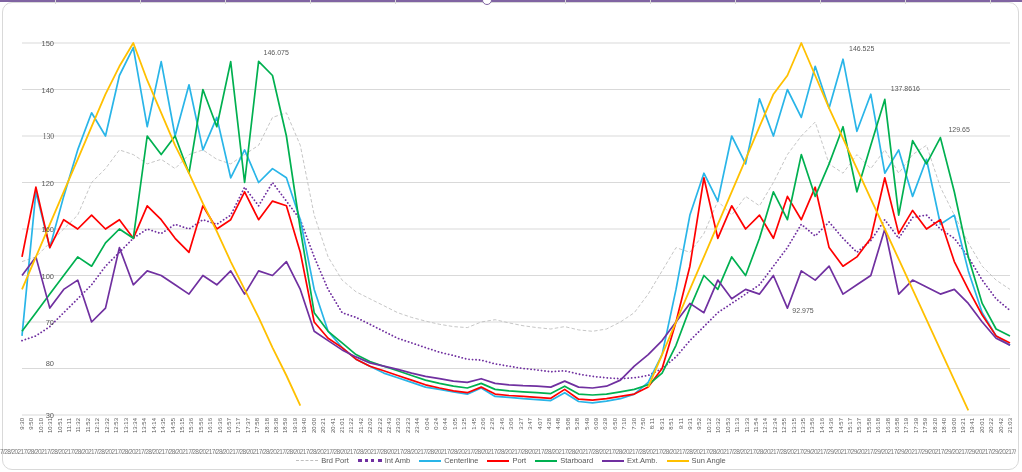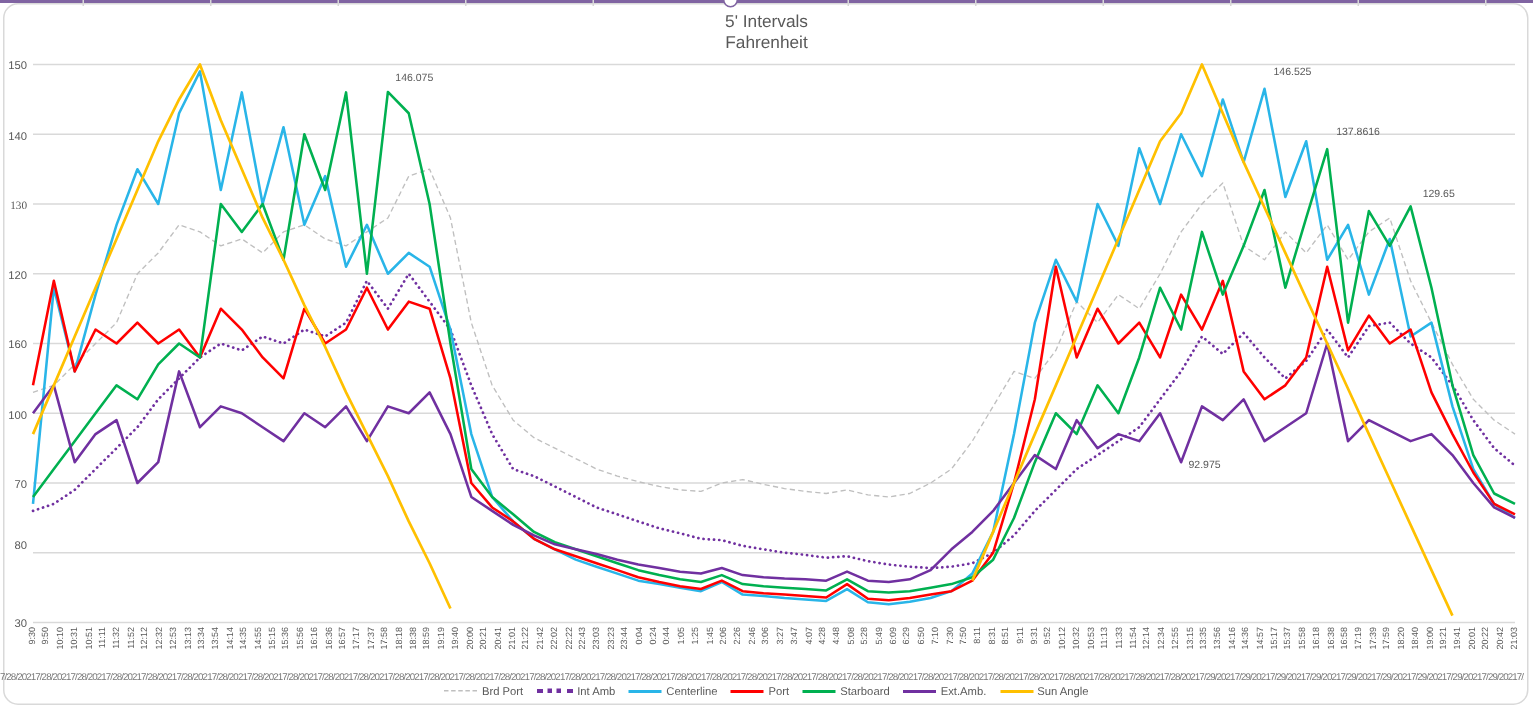--- a/index.html
+++ b/index.html
@@ -9,21 +9,21 @@
   
   .sel-line{position:absolute;left:0;top:0;width:1022px;height:2px;}
   .cell-tick{position:absolute;top:0;width:1px;height:4px;background:#d8d8d8;}
   .handle{position:absolute;top:-5px;left:482px;width:10px;height:10px;border-radius:50%;
           background:#fff;border:1.5px solid #8064a2;box-sizing:border-box;}
   .chart-frame{position:absolute;left:2px;top:2px;width:1017px;height:468px;
                background:#fff;border:1px solid #d9d9d9;border-radius:10px;box-sizing:border-box;}
   .title{position:absolute;left:0;top:8px;width:1022px;text-align:center;color:#595959;
          font-size:11.5px;line-height:14px;}
   svg#plot{position:absolute;left:0;top:0;}
-  .ylab{position:absolute;width:18px;text-align:right;font-size:7.5px;color:#595959;}
+  .ylab{position:absolute;width:18px;text-align:right;font-size:7.5px;color:#595959;padding-left:36px;}
   .xlab{position:absolute;height:8px;font-size:6px;line-height:8px;color:#595959;
         transform:rotate(-90deg);text-align:right;white-space:nowrap;overflow:visible;}
   .daterow{position:absolute;left:0px;top:448px;width:1016px;height:10px;overflow:hidden;
            font-size:6.5px;letter-spacing:-0.6px;color:#6a6a6a;white-space:nowrap;opacity:.9;}
   .legend{position:absolute;left:0;top:456px;width:1022px;display:flex;justify-content:center;
           align-items:center;gap:9px;font-size:7.5px;color:#595959;}
   .legend .item{display:flex;align-items:center;gap:3px;cursor:default;}
   .samp{display:inline-block;width:22px;height:0;border-top-width:2.5px;border-top-style:solid;}
   .samp.dash{border-top-width:1px;border-top-style:dashed;}
   .samp.dots{border-top-style:dotted;border-top-width:3px;width:24px;}
@@ -44,24 +44,20 @@
       <div class="cell-tick" style="left: 395px;"></div>
       <div class="cell-tick" style="left: 565px;"></div>
       <div class="cell-tick" style="left: 650px;"></div>
       <div class="cell-tick" style="left: 735px;"></div>
       <div class="cell-tick" style="left: 820px;"></div>
       <div class="cell-tick" style="left: 905px;"></div>
       <div class="cell-tick" style="left: 990px;"></div>
     </div>
   <div class="handle" style="border-color: rgb(128, 100, 162);"></div>
 
-  <div class="title">
-    <div>5' Intervals</div>
-    <div>Fahrenheit</div>
-  </div>
 
   <svg id="plot" width="1022" height="472">
       <line x1="22" x2="1010" y1="415" y2="415" stroke="#d9d9d9" stroke-width="1"></line>
       <line x1="22" x2="1010" y1="368.5" y2="368.5" stroke="#d9d9d9" stroke-width="1"></line>
       <line x1="22" x2="1010" y1="322" y2="322" stroke="#d9d9d9" stroke-width="1"></line>
       <line x1="22" x2="1010" y1="275.5" y2="275.5" stroke="#d9d9d9" stroke-width="1"></line>
       <line x1="22" x2="1010" y1="229" y2="229" stroke="#d9d9d9" stroke-width="1"></line>
       <line x1="22" x2="1010" y1="182.5" y2="182.5" stroke="#d9d9d9" stroke-width="1"></line>
       <line x1="22" x2="1010" y1="136" y2="136" stroke="#d9d9d9" stroke-width="1"></line>
       <line x1="22" x2="1010" y1="89.5" y2="89.5" stroke="#d9d9d9" stroke-width="1"></line>

